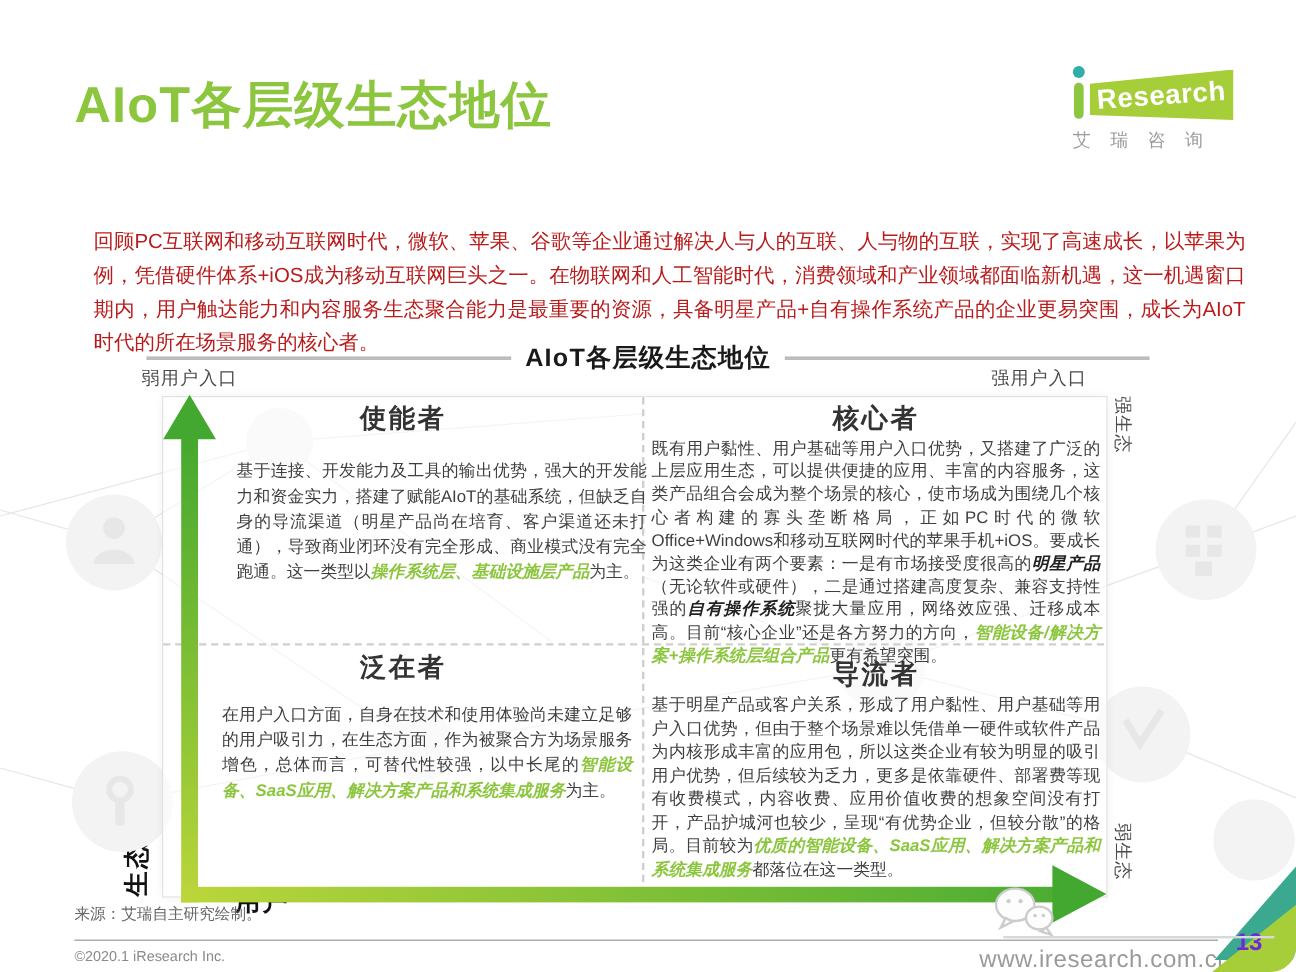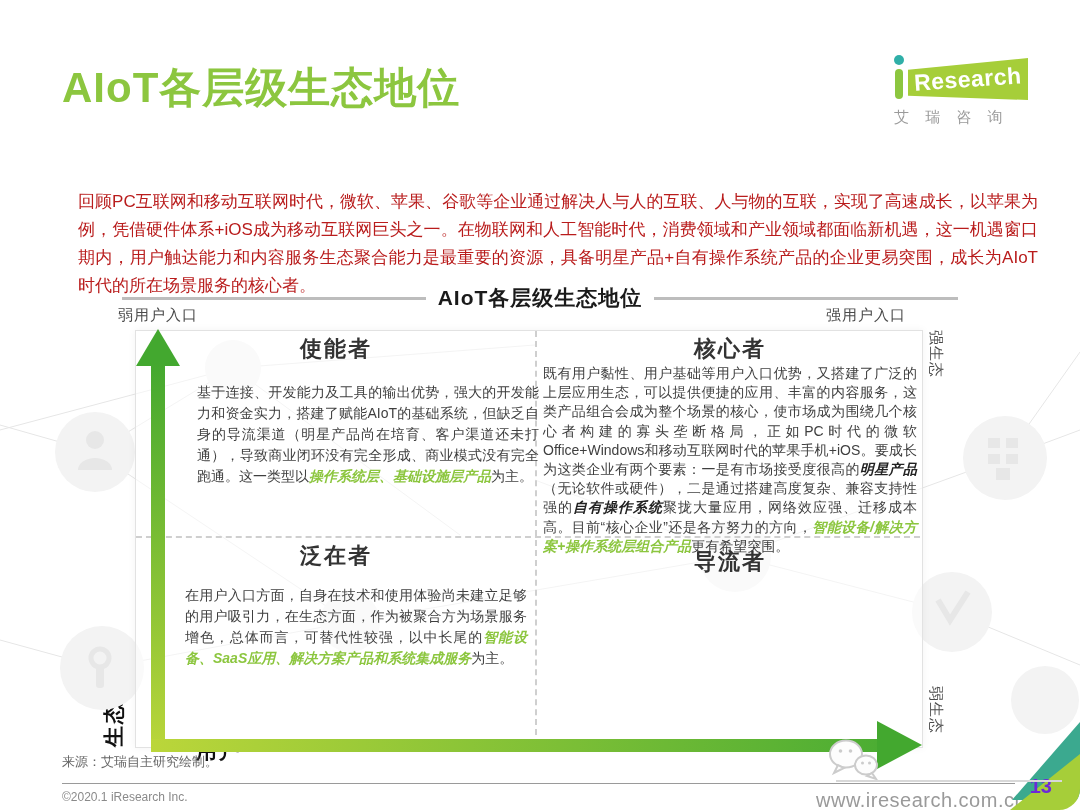--- a/index.html
+++ b/index.html
@@ -180,20 +180,21 @@
   <div class="abs quad q2">
     <h3>核心者</h3>
     <div class="qbody"><span>既有用户黏性、用户基础等用户入口优势，又搭建了广泛的上层应用生态，可以提供便捷的应用、丰富的内容服务，这类产品组合会成为整个场景的核心，使市场成为围绕几个核心者构建的寡头垄断格局，正如PC时代的微软Office+Windows和移动互联网时代的苹果手机+iOS。要成长为这类企业有两个要素：一是有市场接受度很高的</span><span class="em-dark">明星产品</span><span>（无论软件或硬件），二是通过搭建高度复杂、兼容支持性强的</span><span class="em-dark">自有操作系统</span><span>聚拢大量应用，网络效应强、迁移成本高。目前“核心企业”还是各方努力的方向，</span><span class="em-green">智能设备/解决方案+操作系统层组合产品</span><span>更有希望突围。</span></div>
   </div>
   <div class="abs quad q3">
     <h3>泛在者</h3>
     <div class="qbody"><span>在用户入口方面，自身在技术和使用体验尚未建立足够的用户吸引力，在生态方面，作为被聚合方为场景服务增色，总体而言，可替代性较强，以中长尾的</span><span class="em-green">智能设备、SaaS应用、解决方案产品和系统集成服务</span><span>为主。</span></div>
   </div>
   <div class="abs quad q4">
     <h3>导流者</h3>
+    <div class="qbody"><span>基于明星产品或客户关系，形成了用户黏性、用户基础等用户入口优势，但由于整个场景难以凭借单一硬件或软件产品为内核形成丰富的应用包，所以这类企业有较为明显的吸引用户优势，但后续较为乏力，更多是依靠硬件、部署费等现有收费模式，内容收费、应用价值收费的想象空间没有打开，产品护城河也较少，呈现“有优势企业，但较分散”的格局。目前较为</span><span class="em-green">优质的智能设备、SaaS应用、解决方案产品和系统集成服务</span><span>都落位在这一类型。</span></div>
   </div>
 
   <div class="abs source">来源：艾瑞自主研究绘制。</div>
 
   <div class="abs footer-rule"></div>
   <div class="abs copyright">©2020.1 iResearch Inc.</div>
   <div class="abs site-url">www.iresearch.com.cn</div>
 
   <div class="abs tri-teal"></div>
   <div class="abs tri-lime"></div>

